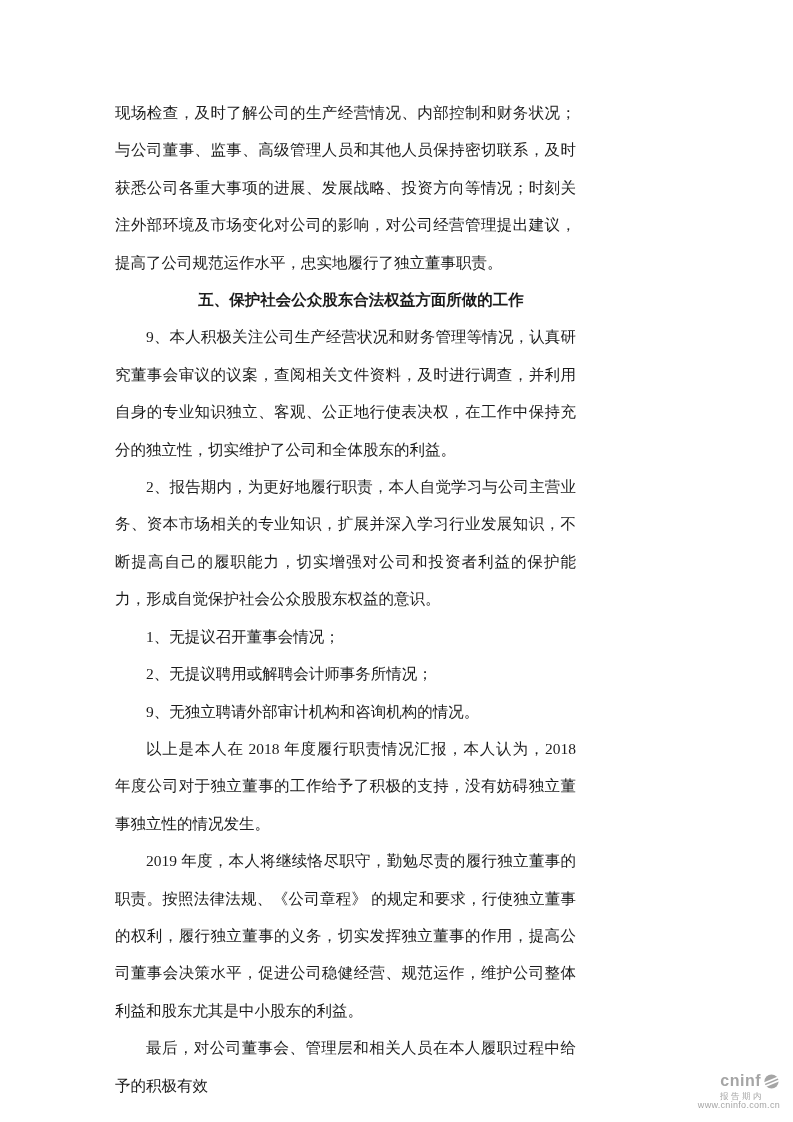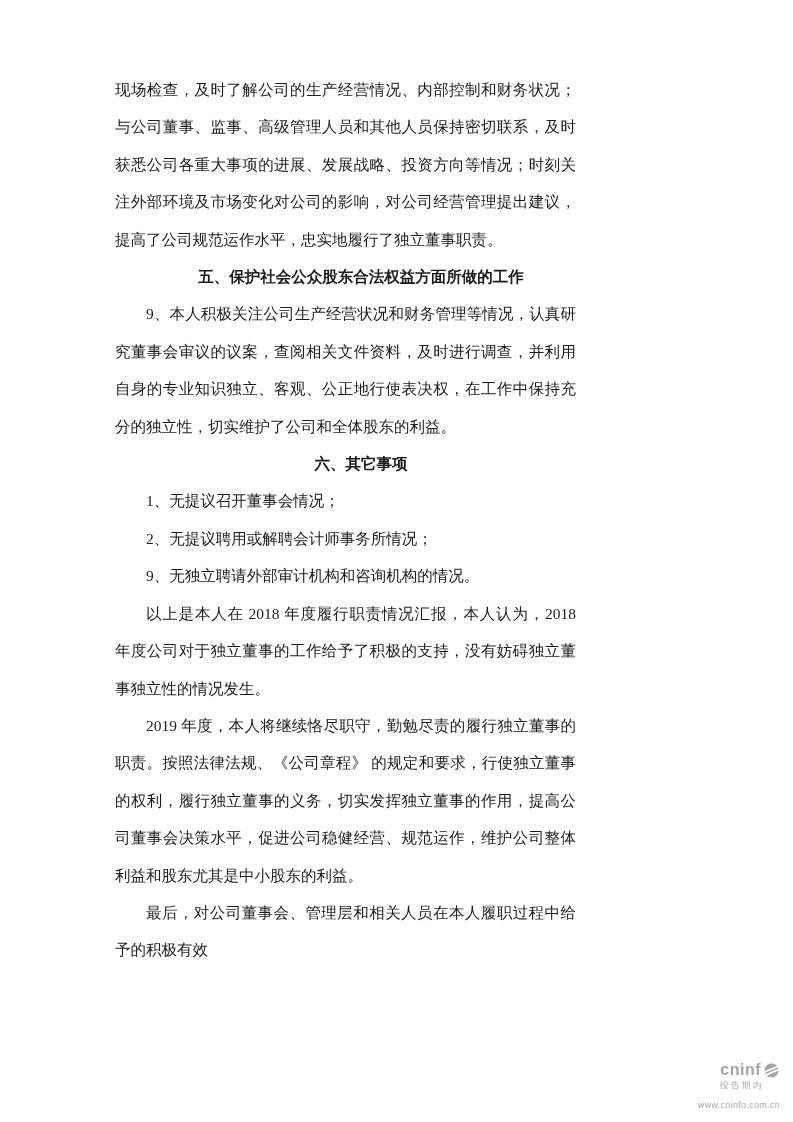--- a/index.html
+++ b/index.html
@@ -10,21 +10,21 @@
   body {
     width: 793px;
     height: 1122px;
     position: relative;
     overflow: hidden;
     font-family: "Liberation Serif", "DejaVu Serif", serif;
     color: #1c1c1c;
   }
   main.doc-content {
     box-sizing: border-box;
-    padding: 71px 115px 0 115px;
+    padding: 94px 115px 0 115px;
     width: 691px;
   }
   .para, .heading {
     margin: 0;
     font-size: 15.5px;
     line-height: 37.4px;
     text-align: justify;
     text-justify: inter-ideograph;
     word-break: break-all;
   }
@@ -69,32 +69,32 @@
   }
   .watermark .brand-cn {
     font-size: 8.5px;
     letter-spacing: 2.5px;
     margin-top: 2px;
     padding-right: 16px;
   }
   .watermark .brand-url {
     font-size: 9px;
     letter-spacing: 0.3px;
-    margin-top: 12px;
+    margin-top: 1px;
     padding-left: 11px;
   }
 </style>
 </head>
 <body>
 
 <main class="doc-content">
   <p class="para no-indent">现场检查，及时了解公司的生产经营情况、内部控制和财务状况；与公司董事、监事、高级管理人员和其他人员保持密切联系，及时获悉公司各重大事项的进展、发展战略、投资方向等情况；时刻关注外部环境及市场变化对公司的影响，对公司经营管理提出建议，提高了公司规范运作水平，忠实地履行了独立董事职责。</p>
   <h3 class="heading">五、保护社会公众股东合法权益方面所做的工作</h3>
   <p class="para">9、本人积极关注公司生产经营状况和财务管理等情况，认真研究董事会审议的议案，查阅相关文件资料，及时进行调查，并利用自身的专业知识独立、客观、公正地行使表决权，在工作中保持充分的独立性，切实维护了公司和全体股东的利益。</p>
-  <h3 class="heading">六、其它事项</h3>
+  <p class="para">2、报告期内，为更好地履行职责，本人自觉学习与公司主营业务、资本市场相关的专业知识，扩展并深入学习行业发展知识，不断提高自己的履职能力，切实增强对公司和投资者利益的保护能力，形成自觉保护社会公众股股东权益的意识。</p>
   <p class="para">1、无提议召开董事会情况；</p>
   <p class="para">2、无提议聘用或解聘会计师事务所情况；</p>
   <p class="para">9、无独立聘请外部审计机构和咨询机构的情况。</p>
   <p class="para">以上是本人在 2018 年度履行职责情况汇报，本人认为，2018 年度公司对于独立董事的工作给予了积极的支持，没有妨碍独立董事独立性的情况发生。</p>
   <p class="para">2019 年度，本人将继续恪尽职守，勤勉尽责的履行独立董事的职责。按照法律法规、《公司章程》 的规定和要求，行使独立董事的权利，履行独立董事的义务，切实发挥独立董事的作用，提高公司董事会决策水平，促进公司稳健经营、规范运作，维护公司整体利益和股东尤其是中小股东的利益。</p>
   <p class="para">最后，对公司董事会、管理层和相关人员在本人履职过程中给予的积极有效</p>
 </main>
 
 <div class="watermark">
   <div class="brand-row">

